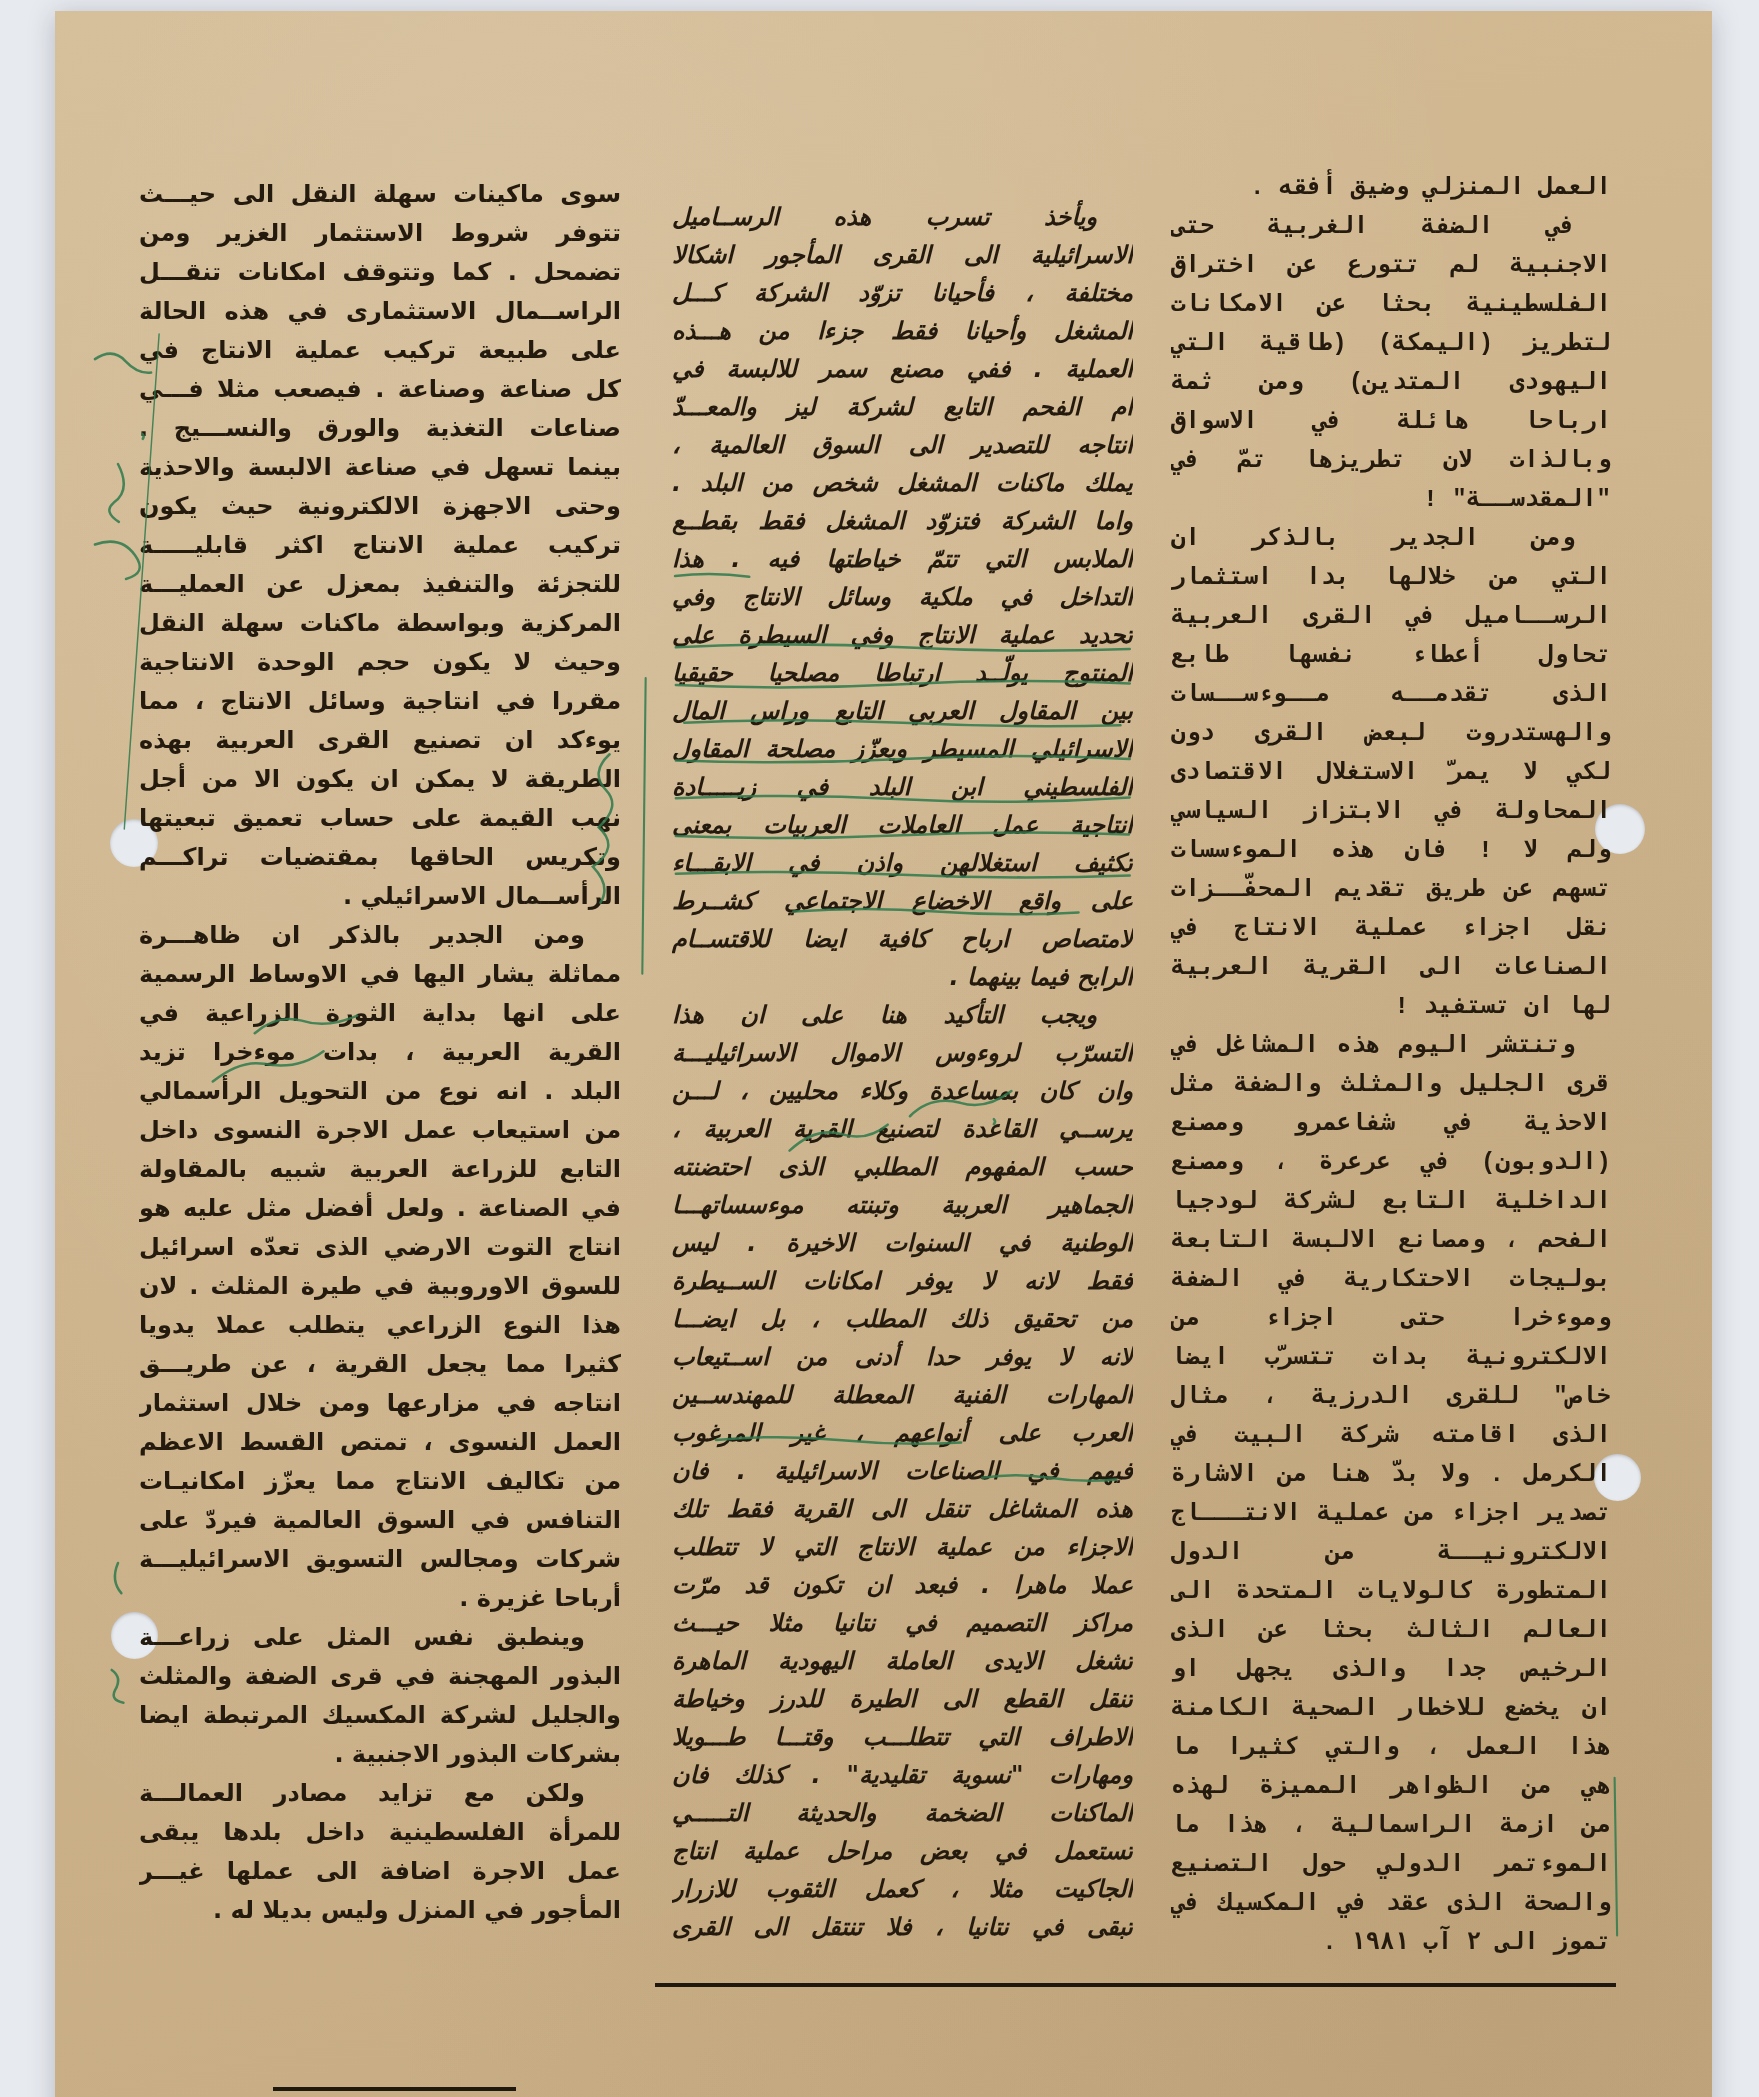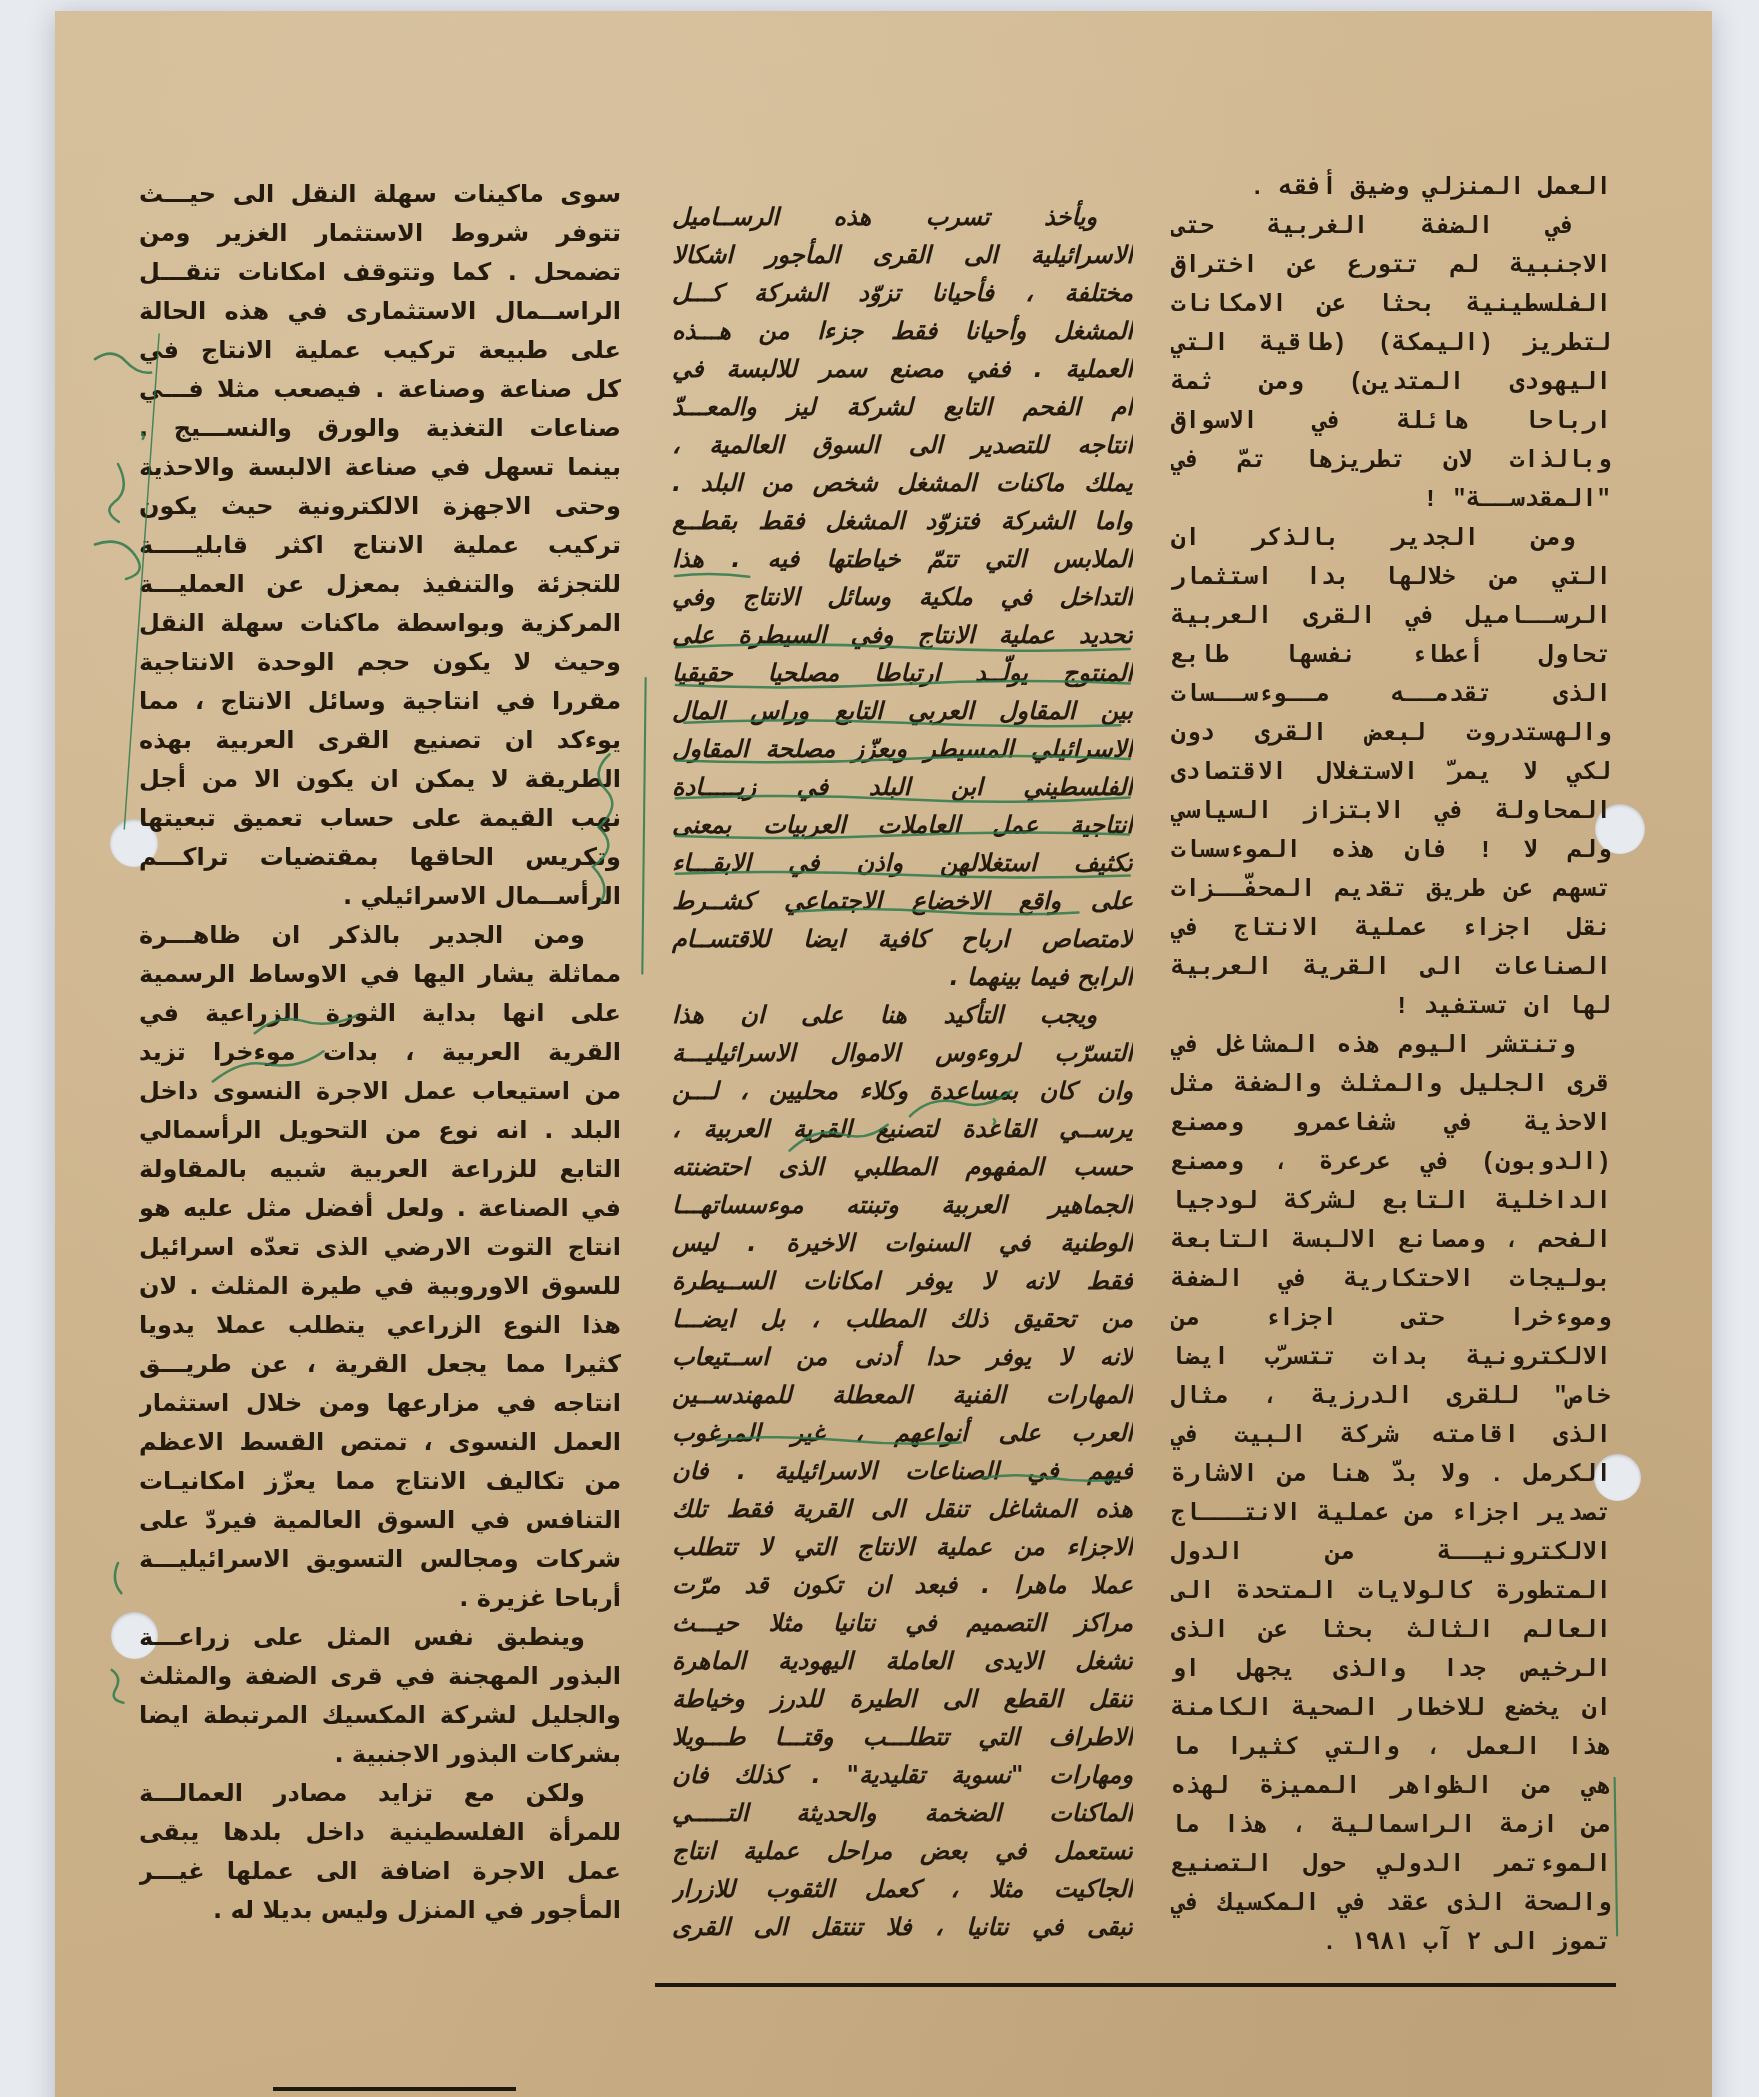--- a/index.html
+++ b/index.html
@@ -179,22 +179,22 @@
         <div class="line">الطريقة لا يمكن ان يكون الا من أجل</div>
         <div class="line">نهب القيمة على حساب تعميق تبعيتها</div>
         <div class="line">وتكريس الحاقها بمقتضيات تراكـــم</div>
         <div class="line end">الرأســمال الاسرائيلي .</div>
       </div>
       <div>
         <div class="line first">ومن الجدير بالذكر ان ظاهـــرة</div>
         <div class="line">مماثلة يشار اليها في الاوساط الرسمية</div>
         <div class="line">على انها بداية الثورة الزراعية في</div>
         <div class="line">القرية العربية ، بدات موءخرا تزيد</div>
+        <div class="line">البلد . انه نوع من التحويل الرأسمالي</div>
         <div class="line">من استيعاب عمل الاجرة النسوى داخل</div>
-        <div class="line">البلد . انه نوع من التحويل الرأسمالي</div>
         <div class="line">التابع للزراعة العربية شبيه بالمقاولة</div>
         <div class="line">في الصناعة . ولعل أفضل مثل عليه هو</div>
         <div class="line">انتاج التوت الارضي الذى تعدّه اسرائيل</div>
         <div class="line">للسوق الاوروبية في طيرة المثلث . لان</div>
         <div class="line">هذا النوع الزراعي يتطلب عملا يدويا</div>
         <div class="line">كثيرا مما يجعل القرية ، عن طريـــق</div>
         <div class="line">انتاجه في مزارعها ومن خلال استثمار</div>
         <div class="line">العمل النسوى ، تمتص القسط الاعظم</div>
         <div class="line">من تكاليف الانتاج مما يعزّز امكانيـات</div>
         <div class="line">التنافس في السوق العالمية فيردّ على</div>

